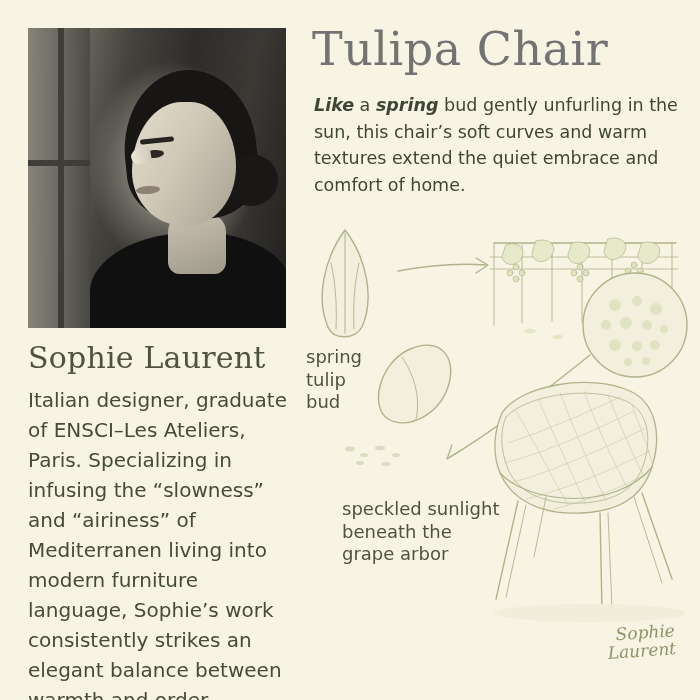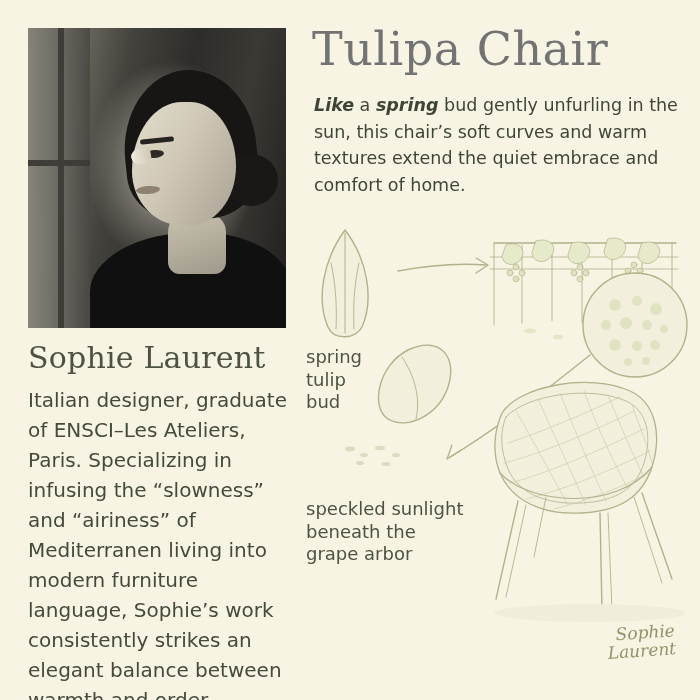--- a/index.html
+++ b/index.html
@@ -238,21 +238,21 @@
   <div class="lede">
     <b>Like</b><span> a </span><b>spring</b><span> bud gently unfurling in the sun, this chair’s soft curves and warm textures extend the quiet embrace and comfort of home.</span>
   </div>
 
   <div class="designer-name">Sophie Laurent</div>
   <div class="designer-bio">Italian designer, graduate of ENSCI–Les Ateliers, Paris. Specializing in infusing the “slowness” and “airiness” of Mediterranen living into modern furniture language, Sophie’s work consistently strikes an elegant balance between warmth and order.</div>
 
   <div class="caption caption-bud" style="white-space: pre-line;">spring
 tulip
 bud</div>
-  <div class="caption caption-sunlight" style="white-space: pre-line;">speckled sunlight
+  <div class="caption caption-sunlight" style="white-space: pre-line; margin-left: 36px;">speckled sunlight
 beneath the
 grape arbor</div>
 
   <div class="art">
     <svg width="400" height="480" viewBox="0 0 400 480" fill="none" stroke="#aeb38a" stroke-width="1.4" stroke-linecap="round" stroke-linejoin="round">
 
       <g fill="#f2efdd">
         <path d="M55 25 C78 55 84 95 72 122 C66 134 44 136 38 122 C26 95 33 55 55 25 Z"></path>
         <path d="M55 28 C55 60 55 100 55 128" stroke-width="1" fill="none"></path>
         <path d="M41 58 C46 80 47 104 46 124" stroke-width=".9" fill="none"></path>

